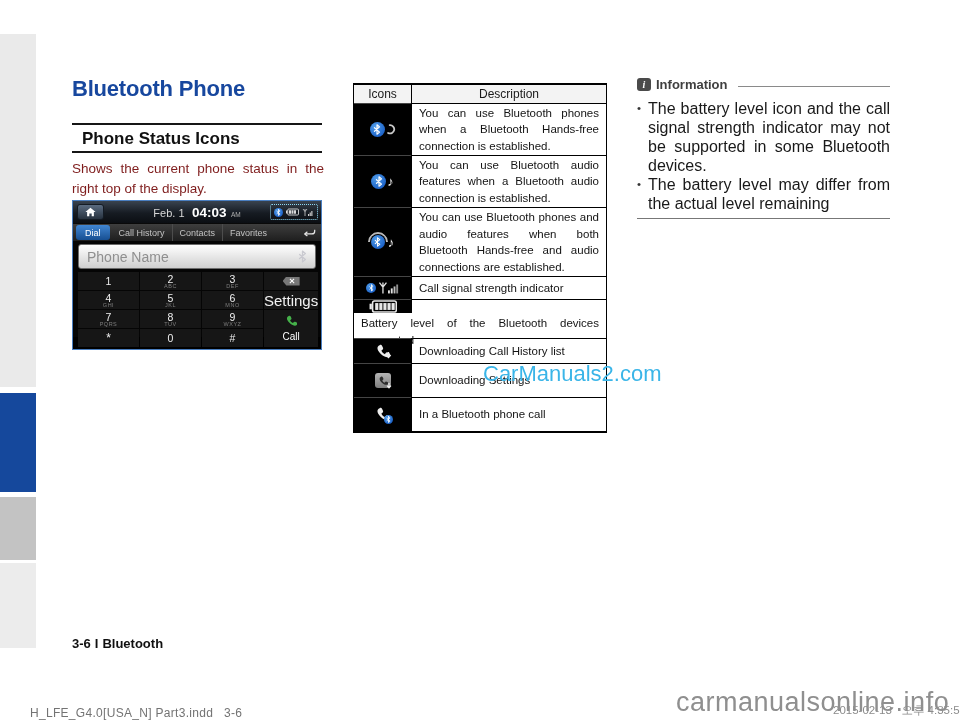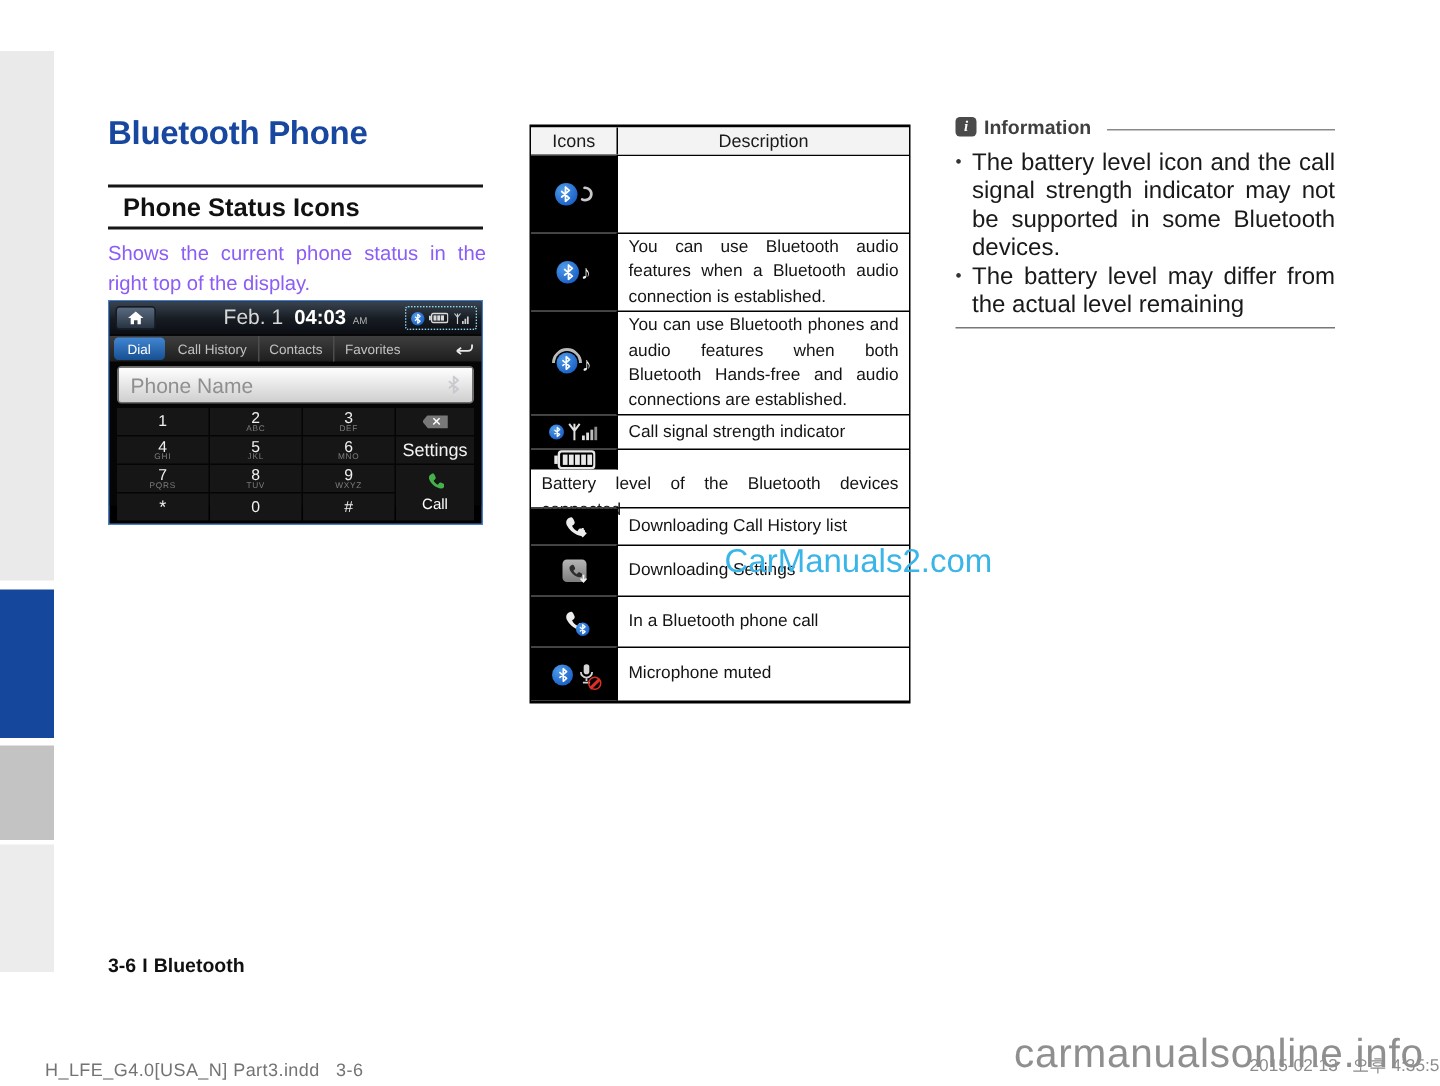--- a/index.html
+++ b/index.html
@@ -15,33 +15,33 @@
   .strip-gray   { top:497px; height:63px;  background:#c3c3c3; }
   .strip-light  { top:563px; height:85px;  background:#ececec; }
 
   
   .doc-title { position:absolute; left:72px; top:76px; font-size:22px; font-weight:bold;
                color:#17479e; letter-spacing:-0.2px; }
   .section-head { position:absolute; left:72px; top:123px; width:250px; height:30px;
                   border-top:2px solid #161616; border-bottom:2px solid #161616;
                   padding:4px 0 0 10px; font-size:17px; font-weight:bold; color:#111; }
   .intro { position:absolute; left:72px; top:159px; width:252px; font-size:13.5px;
-           line-height:20px; text-align:justify; color:#8b5cf6; }
+           line-height:20px; text-align:justify; color:#7f1d1d; }
 
   
   .screen { position:absolute; left:72px; top:200px; width:250px; height:150px;
             background:#000; border:1px solid #4a7fc1; overflow:hidden; }
   .scr-top { position:relative; height:22px;
              background:linear-gradient(#39434f, #161b22 55%, #0b0e13);
              display:flex; align-items:center; }
   .home-btn { margin-left:4px; width:27px; height:16px; border-radius:3px;
               background:linear-gradient(#5a6b80,#27323f); border:1px solid #141b24;
               display:flex; align-items:center; justify-content:center; }
   .scr-clock { position:absolute; left:0; right:0; text-align:center; color:#fff; }
-  .clock-date { font-size:14px; color:#d8d8d8; margin-right:3px; }
+  .clock-date { font-size:11px; color:#d8d8d8; margin-right:3px; }
   .clock-time { font-size:13.5px; font-weight:bold; color:#fff; }
   .clock-mer  { font-size:6.5px; color:#b0b0b0; vertical-align:baseline; }
   .status-box { position:absolute; right:3px; top:3px; height:16px;
                 border:1px dotted #8fd8f2; border-radius:2px;
                 display:flex; align-items:center; gap:3px; padding:0 3px; }
   .scr-tabs { position:relative; height:18px;
               background:linear-gradient(#3e3e3e,#1e1e1e);
               border-top:1px solid #090909; display:flex; }
   .tab { font-size:9px; color:#c2c2c2; padding:0 7px; height:100%;
          display:flex; align-items:center; white-space:nowrap; }
@@ -55,21 +55,21 @@
                 background:linear-gradient(#ffffff,#cfcfcf); border:1px solid #6b6b6b;
                 display:flex; align-items:center; padding:0 8px; margin-bottom:3px; }
   .name-ph { font-size:14px; color:#8f8f8f; }
   .field-bt { margin-left:auto; opacity:.85; }
   .keypad { display:grid; grid-template-columns:61px 61px 61px 1fr;
             grid-auto-rows:18px; gap:1px; }
   .key { background:#161616; display:flex; flex-direction:column;
          align-items:center; justify-content:center; color:#f0f0f0; }
   .key-digit { font-size:10.5px; line-height:10px; }
   .key-sub { font-size:5.5px; line-height:5px; color:#7d7d7d; letter-spacing:.5px; }
-  .key-settings { font-size:12px; color:#f2f2f2; flex-direction:row; }
+  .key-settings { font-size:15px; color:#f2f2f2; flex-direction:row; }
   .key-call { grid-row:span 2; flex-direction:column; gap:4px; font-size:10px; color:#fff; }
   .del-shape { position:relative; width:17px; height:9px; background:#787878;
                clip-path:polygon(22% 0,100% 0,100% 100%,22% 100%,0 50%); }
   .del-shape::before,.del-shape::after { content:""; position:absolute; left:55%; top:50%;
                width:6px; height:1.2px; background:#fff; }
   .del-shape::before { transform:translate(-50%,-50%) rotate(45deg); }
   .del-shape::after  { transform:translate(-50%,-50%) rotate(-45deg); }
 
   
   .bt-circle { display:inline-flex; align-items:center; justify-content:center;
@@ -291,20 +291,23 @@
           <svg width="8" height="11" viewBox="0 0 10 14">
               <path d="M5 1 V13 L8.2 10.3 L1.8 4.7 M1.8 9.3 L8.2 3.7 L5 1" fill="none" stroke="#fff" stroke-width="1.5" stroke-linejoin="round" stroke-linecap="round"></path>
             </svg>
         </span>
         <span style="margin-left:1px;">
           <svg width="9" height="11" viewBox="0 0 10 12">
               <path d="M3 1.2 a4.6 4.6 0 1 1 -1.8 8.6" fill="none" stroke="#c9c9c9" stroke-width="2" stroke-linecap="round"></path>
             </svg>
         </span>
       </div>
+      <div class="dcell">
+          <div class="dtext">You can use Bluetooth phones when a Bluetooth Hands-free connection is established.</div>
+        </div>
     </div>
 
     <div class="trow rh-3l">
       <div class="icell">
         <span class="bt-circle" style="width:15px;height:15px;">
           <svg width="8" height="11" viewBox="0 0 10 14">
               <path d="M5 1 V13 L8.2 10.3 L1.8 4.7 M1.8 9.3 L8.2 3.7 L5 1" fill="none" stroke="#fff" stroke-width="1.5" stroke-linejoin="round" stroke-linecap="round"></path>
             </svg>
         </span>
         <span class="note">♪</span>
@@ -415,40 +418,20 @@
                 <path d="M5 1 V13 L8.2 10.3 L1.8 4.7 M1.8 9.3 L8.2 3.7 L5 1" fill="none" stroke="#fff" stroke-width="1.7" stroke-linejoin="round" stroke-linecap="round"></path>
               </svg>
           </span>
         </span>
       </div>
       <div class="dcell">
           <div class="dtext">In a Bluetooth phone call</div>
         </div>
     </div>
 
-    <div class="trow rh-1x">
-      <div class="icell">
-        <span class="bt-circle" style="width:14px;height:14px;">
-          <svg width="7" height="10" viewBox="0 0 10 14">
-              <path d="M5 1 V13 L8.2 10.3 L1.8 4.7 M1.8 9.3 L8.2 3.7 L5 1" fill="none" stroke="#fff" stroke-width="1.5" stroke-linejoin="round" stroke-linecap="round"></path>
-            </svg>
-        </span>
-        <span class="muted-badge" style="margin-left:2px;">
-          <svg width="12" height="15" viewBox="0 0 16 20">
-              <rect x="5.5" y="1" width="5" height="9" rx="2.5" fill="#d5d5d5"></rect>
-              <path d="M3 8 a5 5 0 0 0 10 0" fill="none" stroke="#d5d5d5" stroke-width="1.6"></path>
-              <path d="M8 13.5 V16 M4.8 17.5 H11.2" stroke="#d5d5d5" stroke-width="1.6" fill="none"></path>
-            </svg>
-          <span class="no-sign"></span>
-        </span>
-      </div>
-      <div class="dcell">
-          <div class="dtext">Microphone muted</div>
-        </div>
-    </div>
   </div>
 
   <div class="info-col">
     <div class="info-head">
       <span class="i-badge">i</span>
       <span class="info-label">Information</span>
       <span class="info-line"></span>
     </div>
     <div class="info-bullets">
       <div class="bullet">

